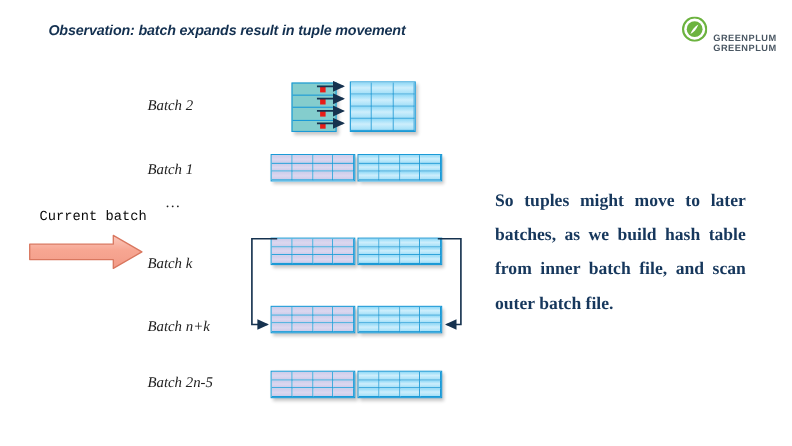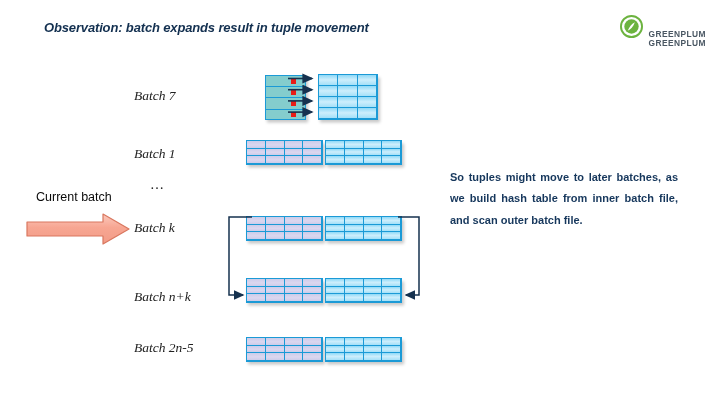--- a/index.html
+++ b/index.html
@@ -129,39 +129,39 @@
   
   .connector {
     position: absolute;
   }
 
   
   .current-batch-label {
     position: absolute;
     left: 36px;
     top: 190px;
-    font-family: Liberation Sans, sans-serif;
+    font-family: Liberation Mono, monospace;
     font-size: 12.5px;
     color: #0a0a0a;
     white-space: nowrap;
   }
   .current-batch-arrow {
     position: absolute;
     left: 25px;
     top: 212px;
   }
 
   
   .note {
     position: absolute;
     left: 450px;
     top: 167px;
     width: 228px;
-    font-family: Liberation Sans, sans-serif;
-    font-size: 11px;
+    font-family: Liberation Serif, serif;
+    font-size: 16px;
     font-weight: bold;
     color: #16375c;
     line-height: 1.95;
     text-align: justify;
     text-justify: inter-word;
   }
 </style>
 </head>
 <body>
 
@@ -172,24 +172,24 @@
     <circle cx="24" cy="24" r="22" fill="none" stroke="#6cb33f" stroke-width="4"></circle>
     <circle cx="24" cy="24" r="15" fill="#6cb33f"></circle>
     <path d="M31 15 C24 19, 19 25, 16 33 C22 30, 28 24, 31 15 Z" fill="#ffffff"></path>
   </svg>
   <div class="logo-text">
     <span>GREENPLUM</span>
     <span>GREENPLUM</span>
   </div>
 </div>
 
-<div class="batch-label" style="left:134px; top:88px;">Batch 7</div>
+<div class="batch-label" style="left:134px; top:88px;">Batch 2</div>
 <div class="batch-label" style="left:134px; top:146px;">Batch 1</div>
 <div class="ellipsis-label" style="left:150px; top:177px;">…</div>
-<div class="batch-label" style="left:134px; top:220px;">Batch k</div>
+<div class="batch-label" style="left:134px; top:232px;">Batch k</div>
 <div class="batch-label" style="left:134px; top:289px;">Batch n+k</div>
 <div class="batch-label" style="left:134px; top:340px;">Batch 2n-5</div>
 
 <div class="teal-box" style="left:265px; top:75px; width:41px; height:45px;">
   <div class="teal-row" style="top:0px;   height:11.2px;"></div>
   <div class="teal-row" style="top:11.2px; height:11.2px;"></div>
   <div class="teal-row" style="top:22.4px; height:11.2px;"></div>
   <div class="teal-row" style="top:33.6px; height:11.2px; border-bottom:none;"></div>
   <div class="red-dot" style="left:25px; top:3px;"></div>
   <div class="red-dot" style="left:25px; top:14px;"></div>

